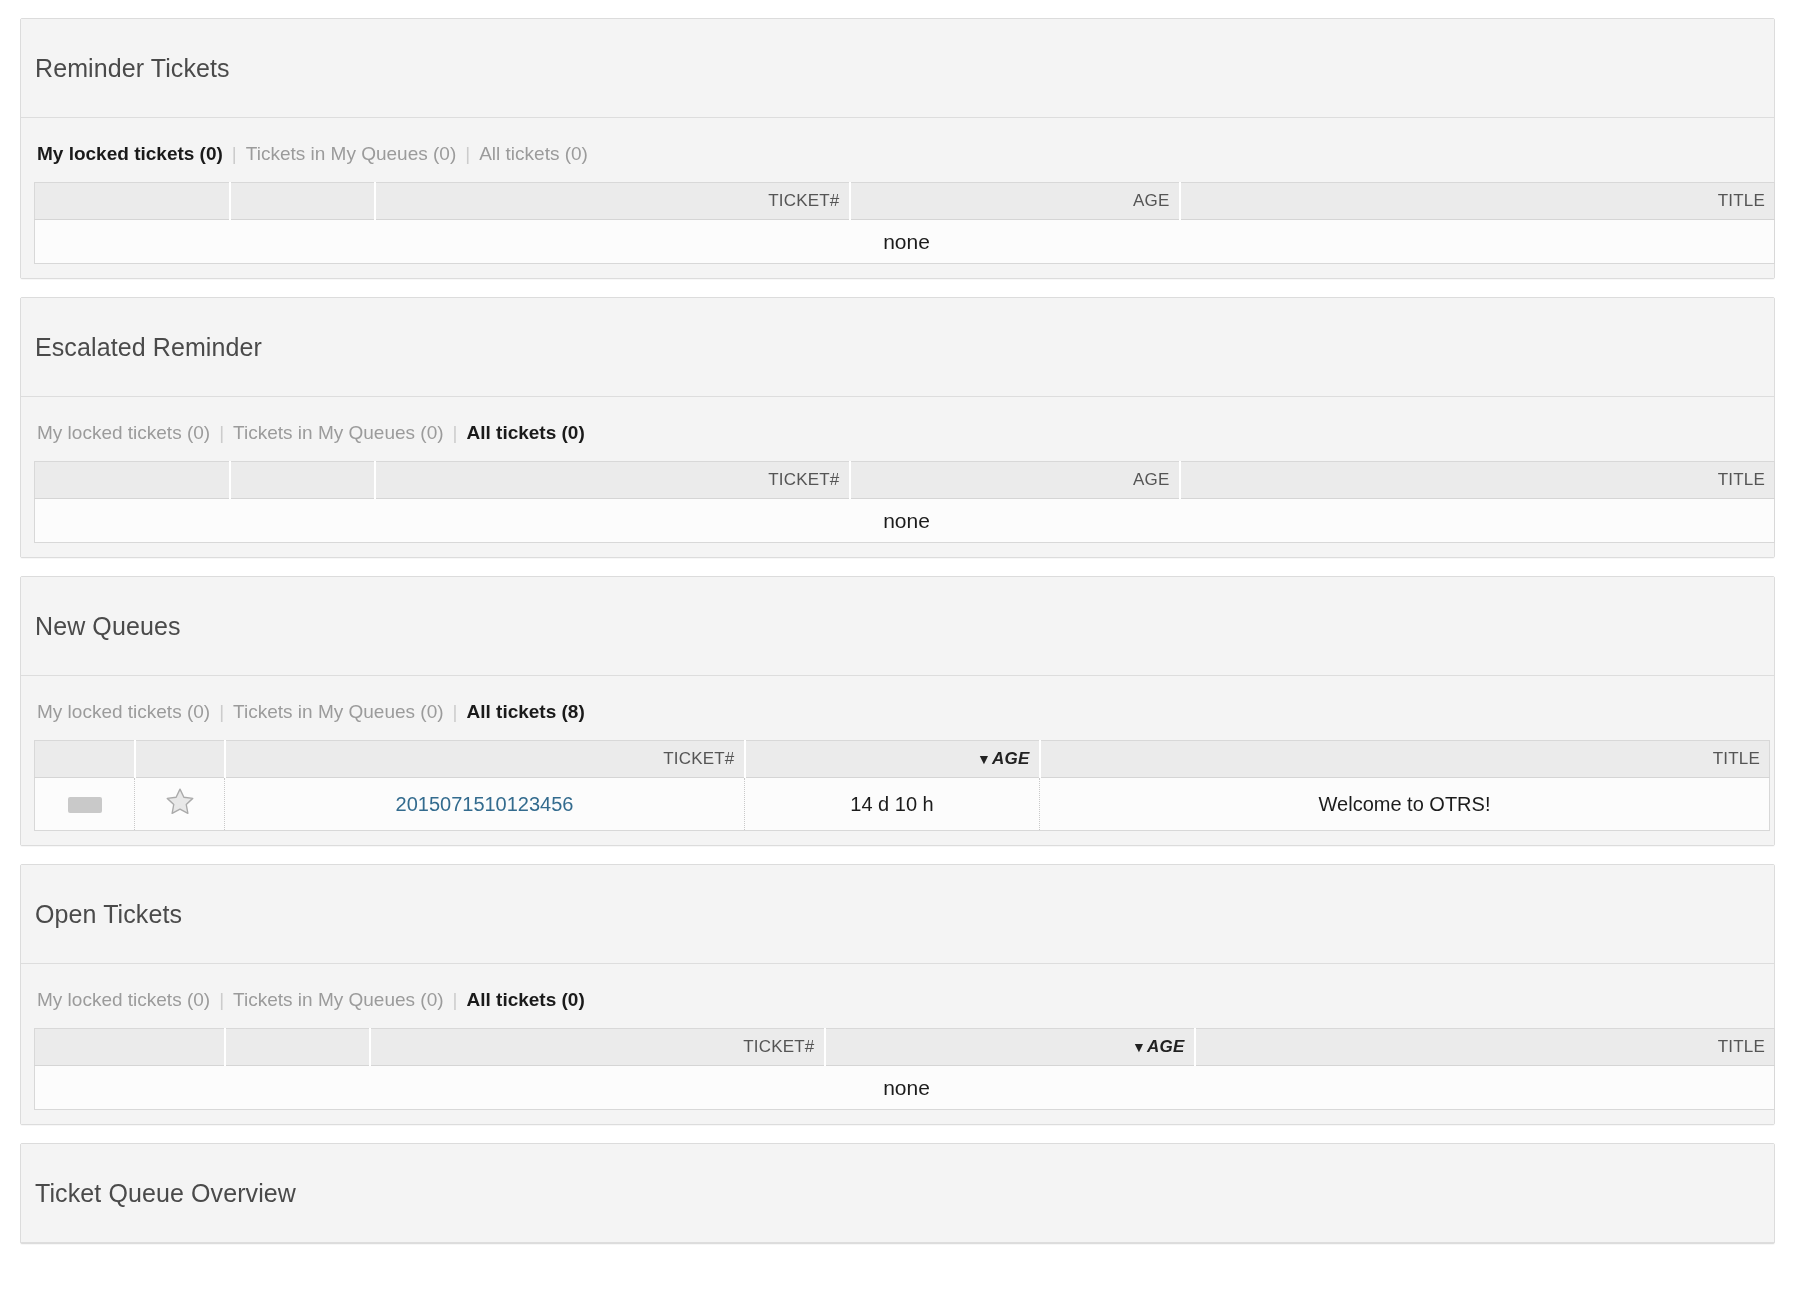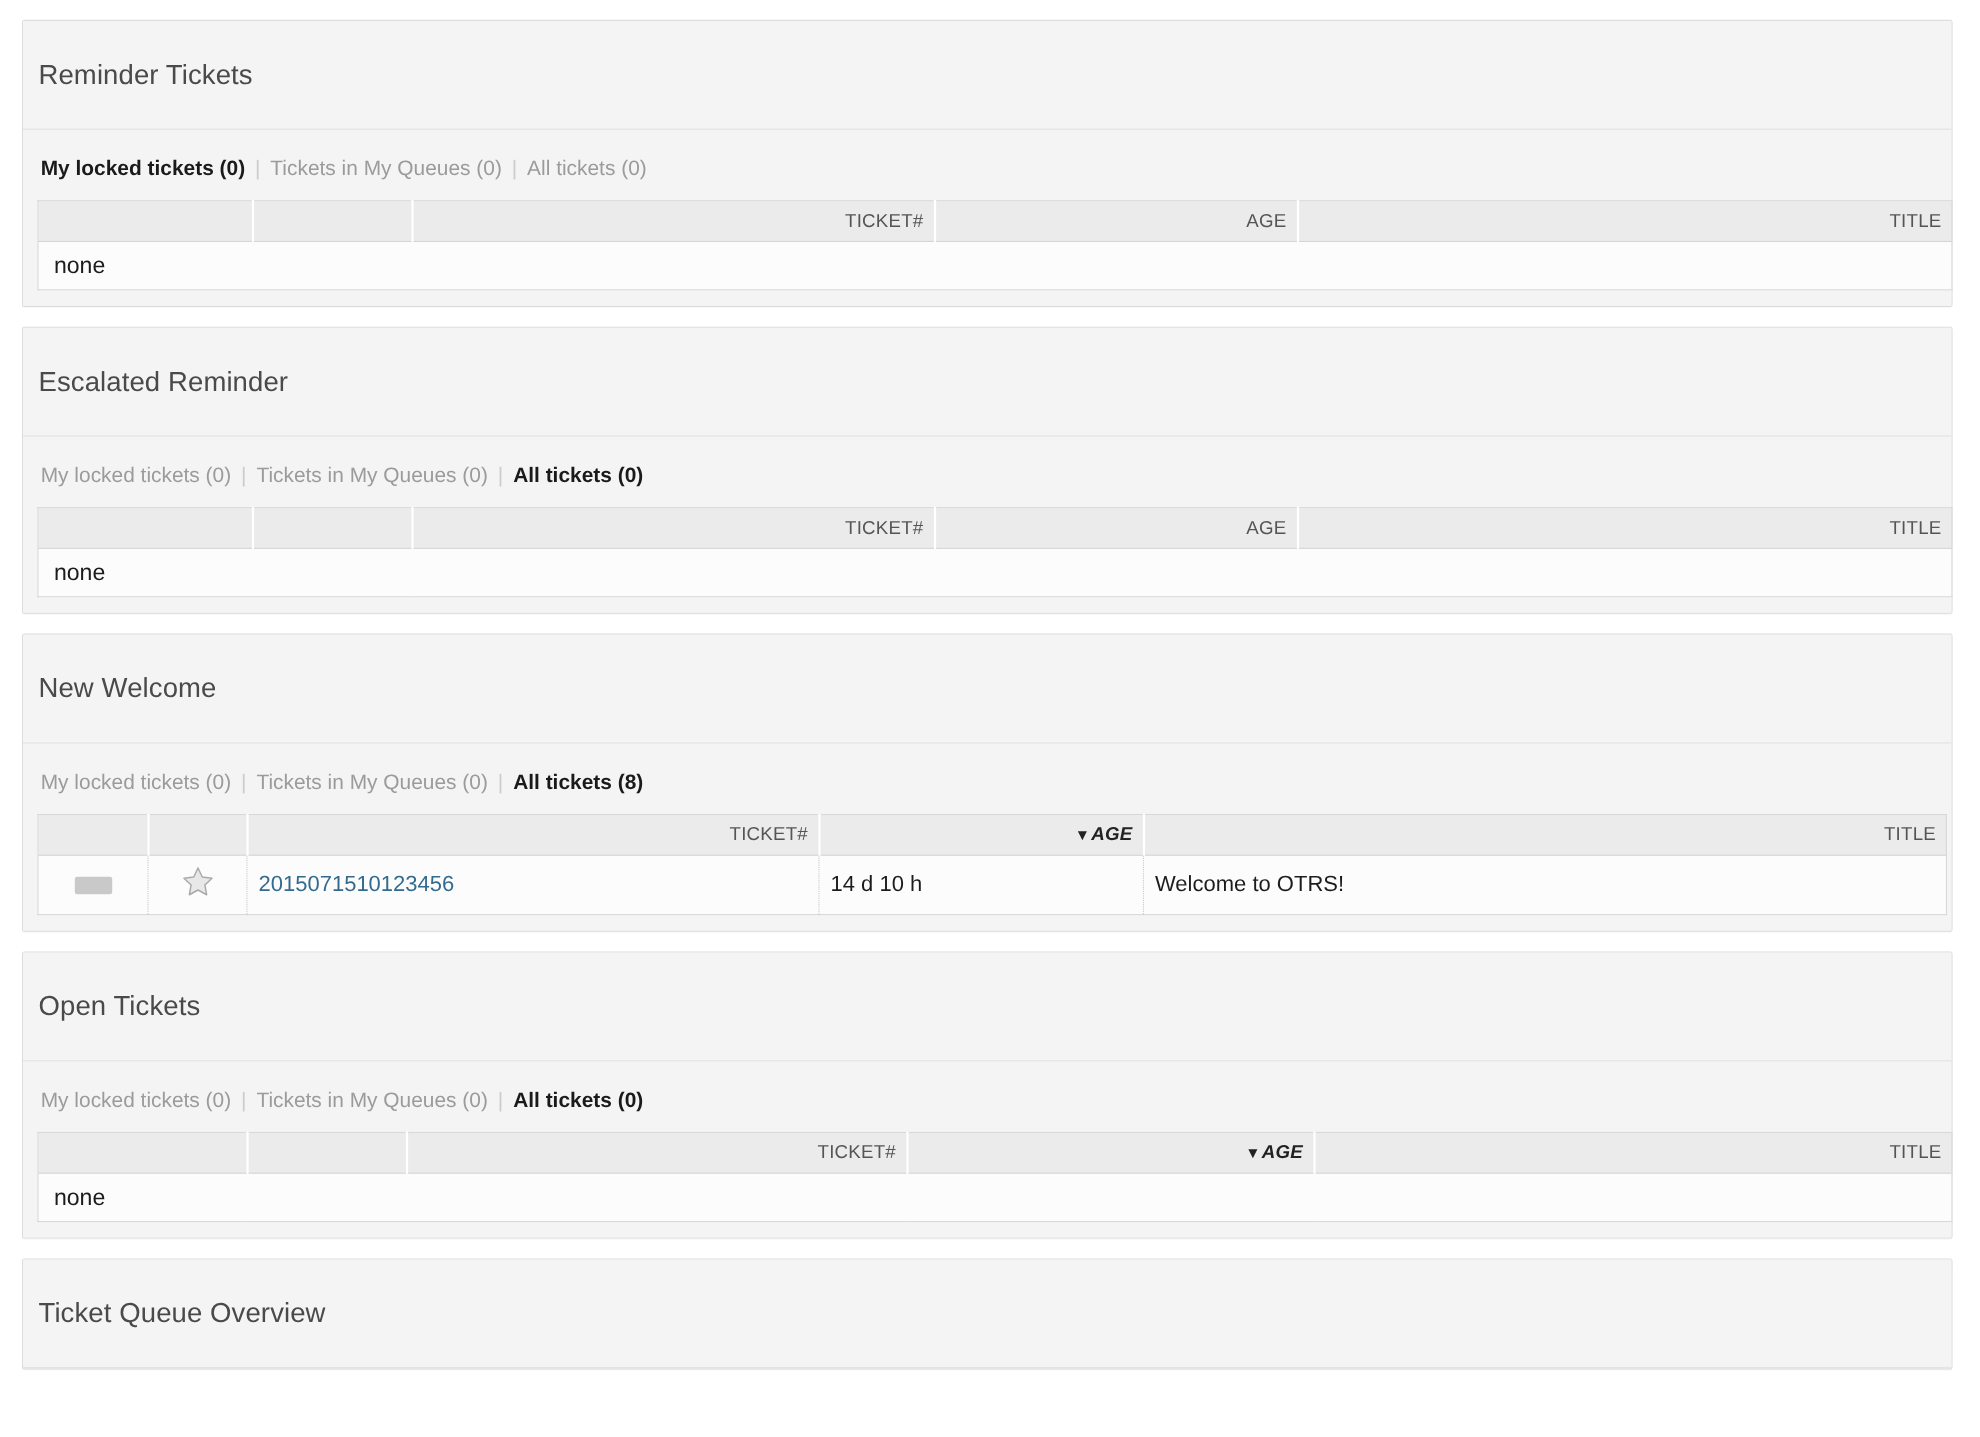--- a/index.html
+++ b/index.html
@@ -95,20 +95,21 @@
     color: #222222;
   }
   table.otrs tbody td {
     font-size: 20px;
     color: #1c1c1c;
     padding: 9px 10px;
     height: 44px;
     vertical-align: middle;
     background: #fcfcfc;
     border-right: 1px dotted #c9c9c9;
+    text-align: center;
   }
   table.otrs tbody td:last-child { border-right: none; }
   table.otrs tbody tr.empty td {
     border-right: none;
     font-size: 21px;
     padding-left: 14px;
   }
   .lnk {
     color: #336b8e;
     text-decoration: none;
@@ -189,21 +190,21 @@
             <tbody>
               <tr class="empty">
                 <td colspan="5">none</td>
               </tr>
             </tbody>
           </table>
         </div>
       </div>
       <div class="widget">
         <div class="widget-header">
-          <h2 class="widget-title">New Welcome</h2>
+          <h2 class="widget-title">New Queues</h2>
         </div>
         <div class="widget-body">
           <div class="filters"><a class="flt">My locked tickets (0)</a><span class="sep">|</span><a class="flt">Tickets in My Queues (0)</a><span class="sep">|</span><a class="flt active">All tickets (8)</a></div>
           <table class="otrs">
             <colgroup>
               <col style="width: 100px;">
               <col style="width: 90px;">
               <col style="width: 520px;">
               <col style="width: 295px;">
               <col style="width: 730px;">

